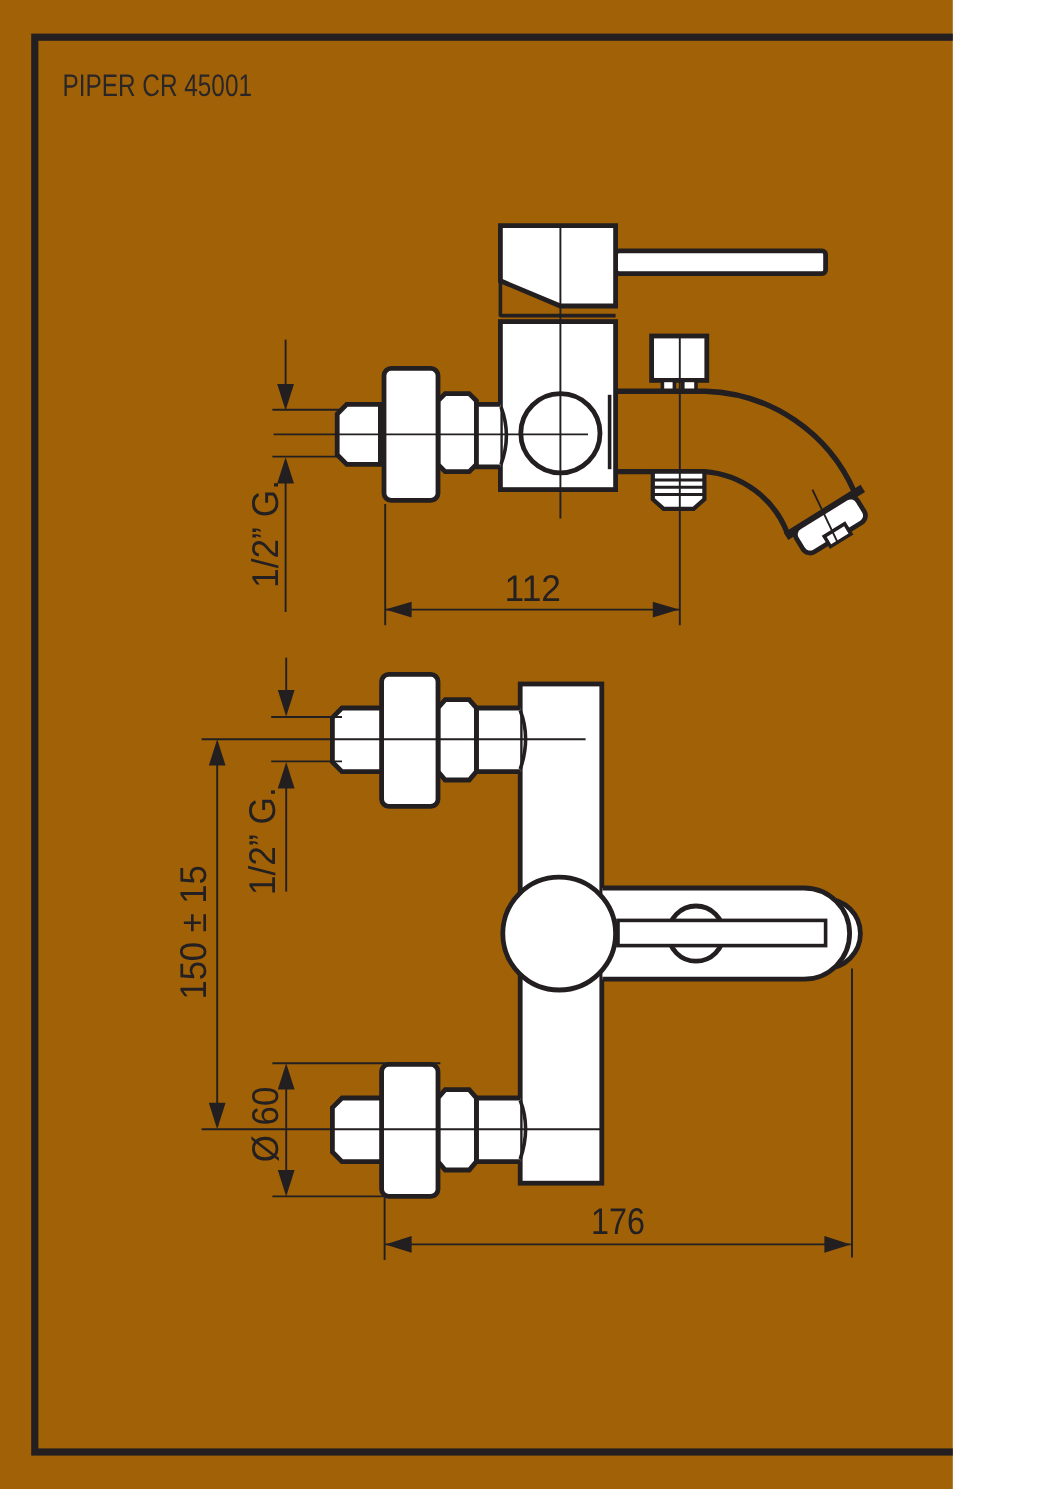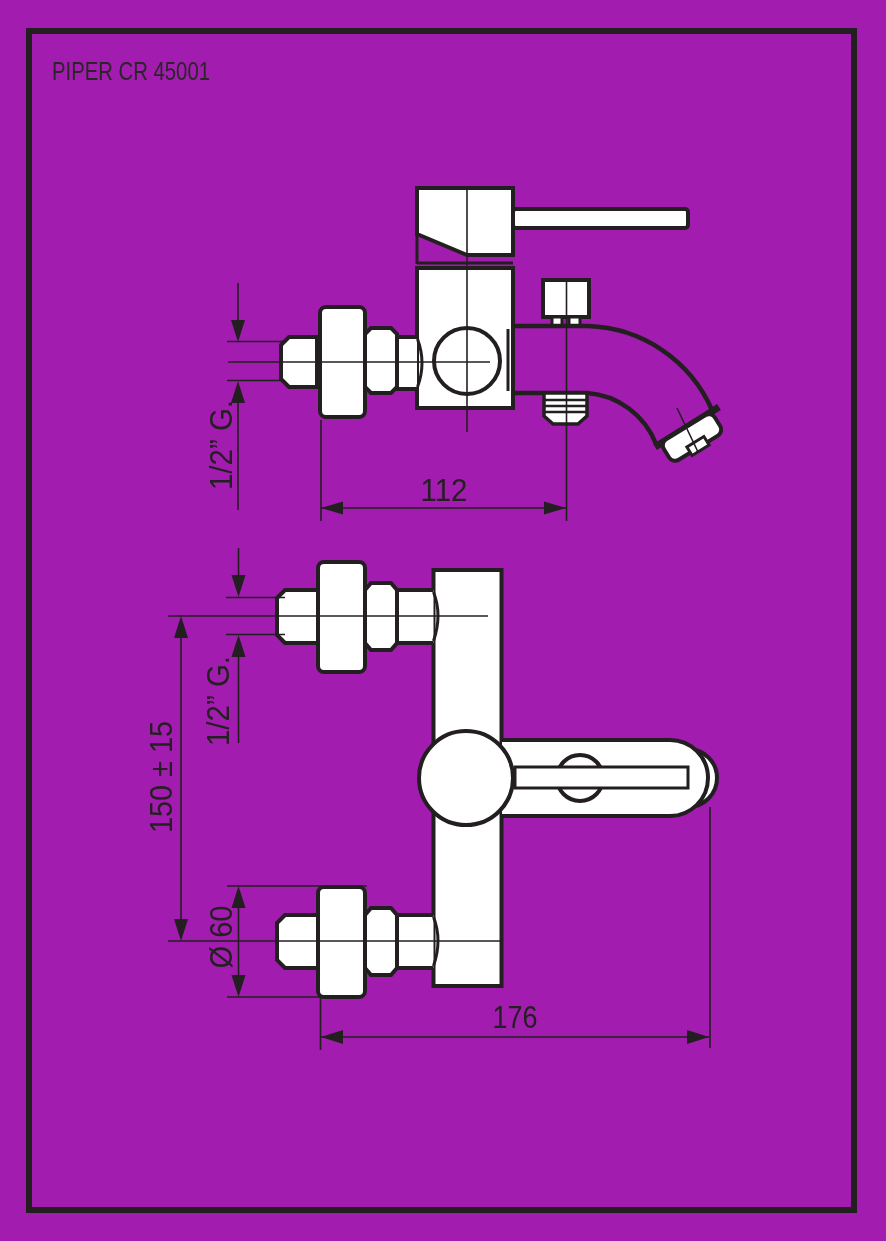--- a/index.html
+++ b/index.html
@@ -1,16 +1,16 @@
 <!DOCTYPE html>
 <html><head>
 <meta charset="utf-8">
 <style>
   html,body{margin:0;padding:0;background:#fff;}
-  #page{position:relative;width:886px;height:1241px;background:#a21caf;overflow:hidden;}
+  #page{position:relative;width:794px;height:1241px;background:#a16207;overflow:hidden;}
   svg{position:absolute;left:0;top:0;}
   svg text{font-family:"Liberation Sans","DejaVu Sans",sans-serif;fill:#262223;}
   .title-text{font-size:26px;fill:#2a2627;}
   .dimtext{font-size:31px;fill:#242021;}
   .s4{stroke:#231f20;stroke-width:4;}
   .s45{stroke:#231f20;stroke-width:4.5;}
   .s3{stroke:#231f20;stroke-width:3;}
   .s35{stroke:#231f20;stroke-width:3.5;}
   .s25{stroke:#231f20;stroke-width:2.5;}
   .s7{stroke:#231f20;stroke-width:7;}

